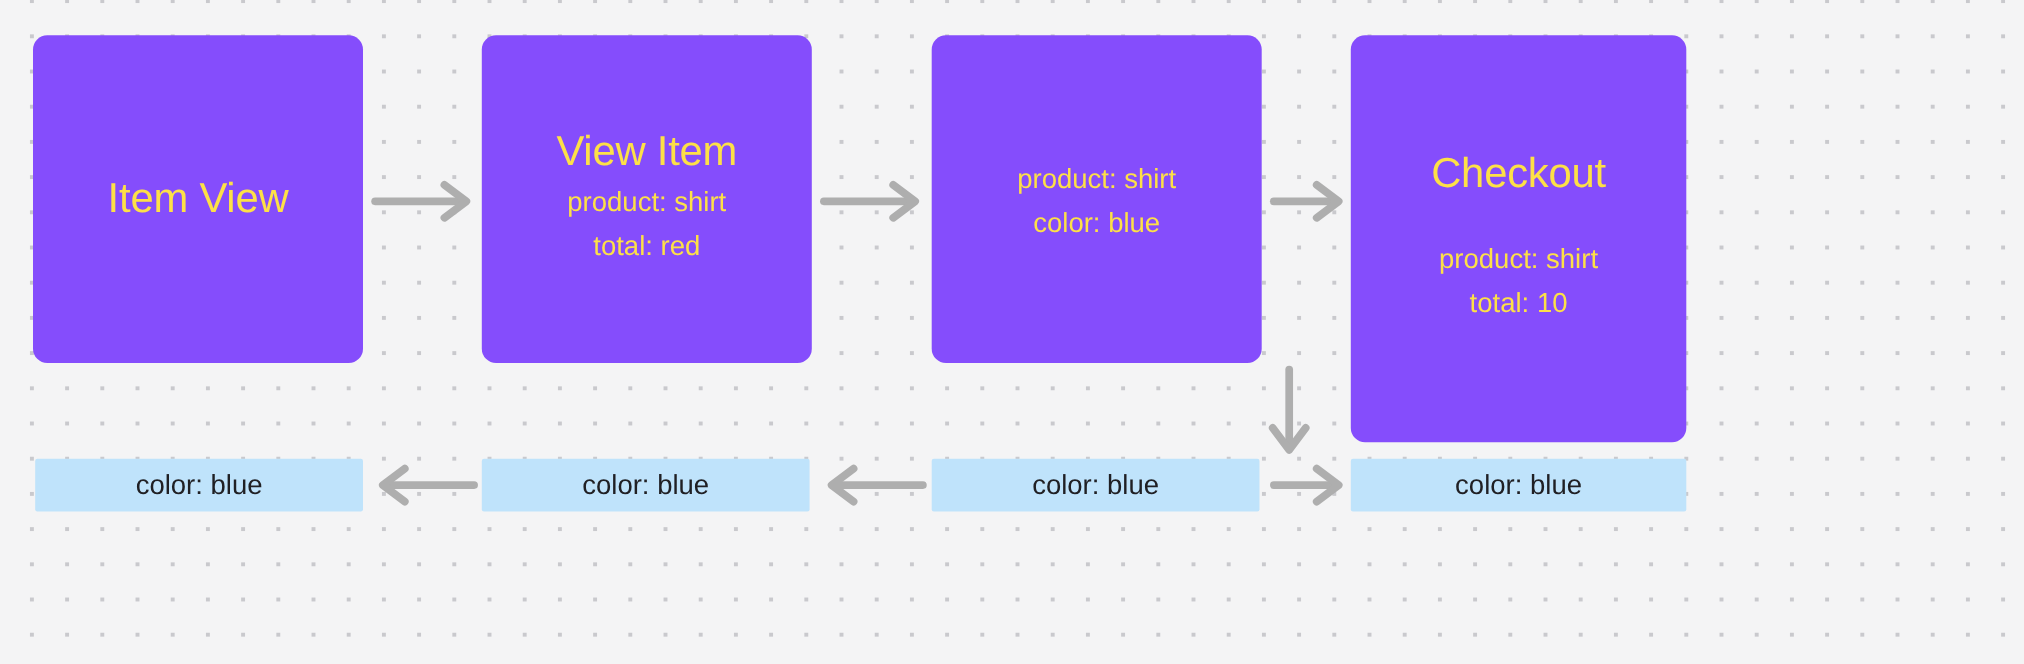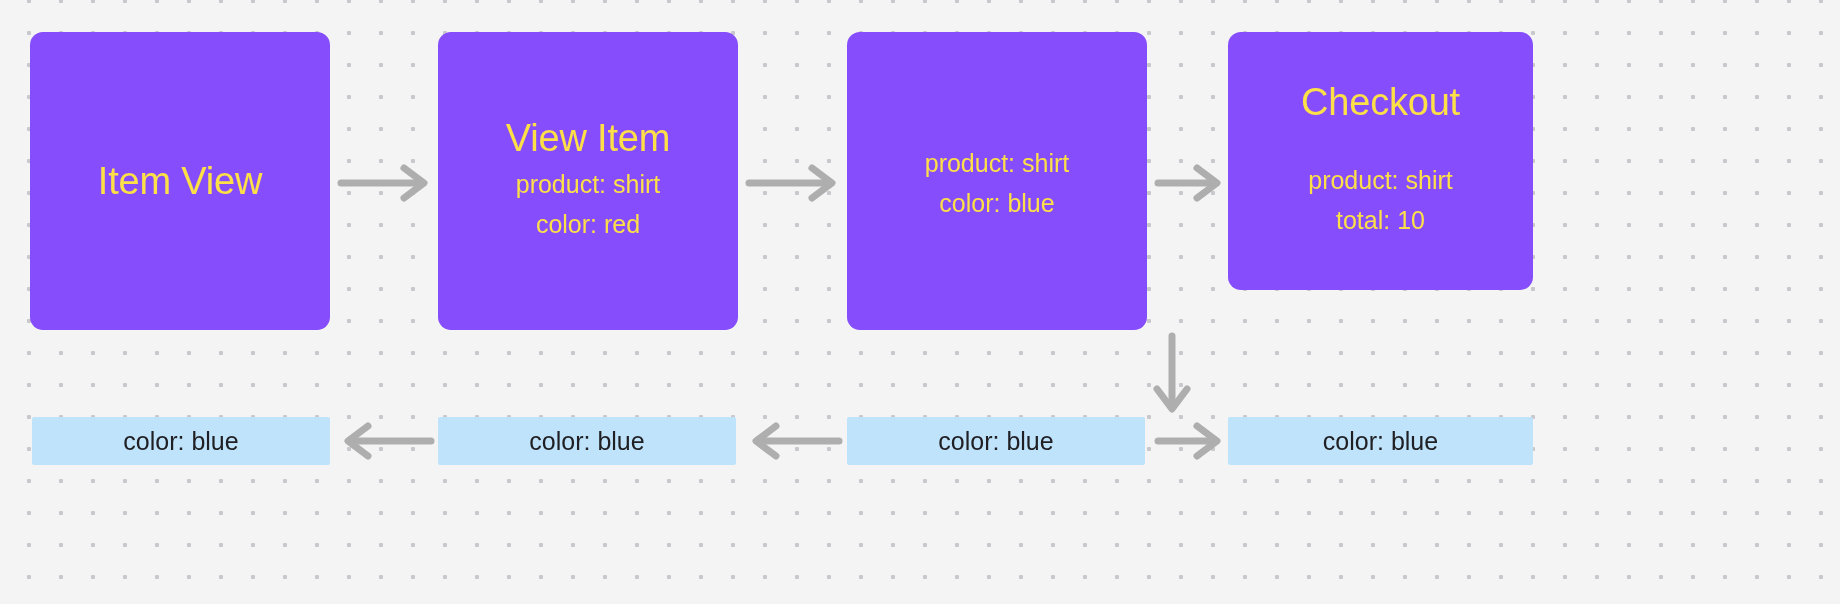--- a/index.html
+++ b/index.html
@@ -90,32 +90,32 @@
 
   <div class="event-node no-attrs" style="left:30px; top:32px; width:300px; height:298px;">
     <div class="event-title">Item View</div>
 
   </div>
 
   <div class="event-node" style="left:438px; top:32px; width:300px; height:298px;">
     <div class="event-title">View Item</div>
     <div class="event-attrs">
       <div class="event-attr">product: shirt</div>
-      <div class="event-attr">color: red</div>
+      <div class="event-attr">total: red</div>
     </div>
   </div>
 
   <div class="event-node" style="left:847px; top:32px; width:300px; height:298px;">
     <div class="event-attrs">
       <div class="event-attr">product: shirt</div>
       <div class="event-attr">color: blue</div>
     </div>
   </div>
 
-  <div class="event-node" style="left:1228px; top:32px; width:305px; height:258px;gap:32px;">
+  <div class="event-node" style="left:1228px; top:32px; width:305px; height:370px;gap:32px;">
     <div class="event-title">Checkout</div>
     <div class="event-attrs">
       <div class="event-attr">product: shirt</div>
       <div class="event-attr">total: 10</div>
     </div>
   </div>
 
   <div class="prop-node" style="left:32px; top:417px; width:298px; height:48px;">
     <span>color: blue</span>
   </div>

